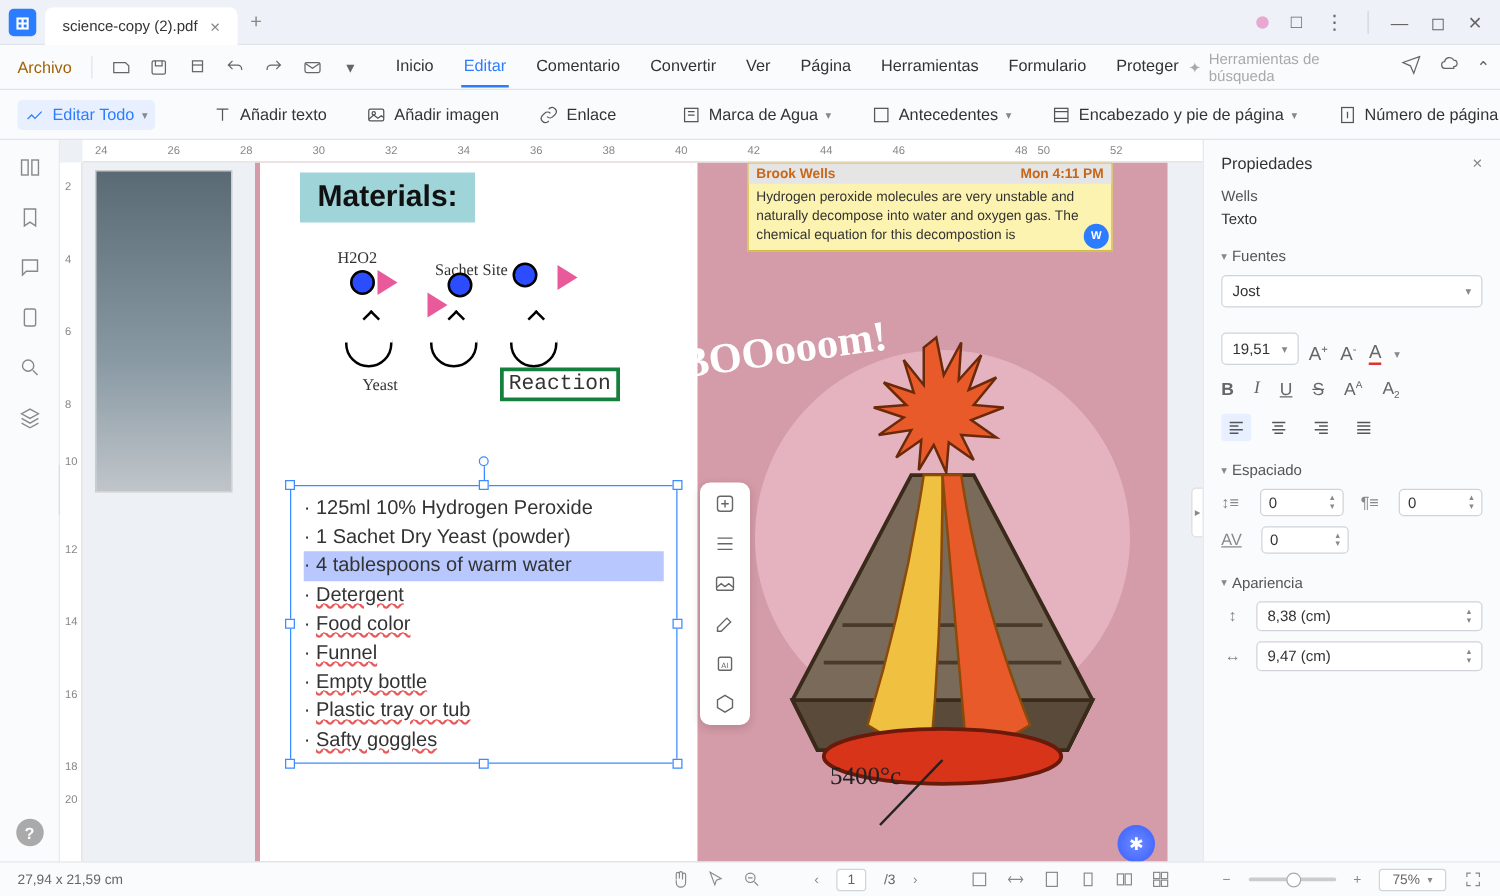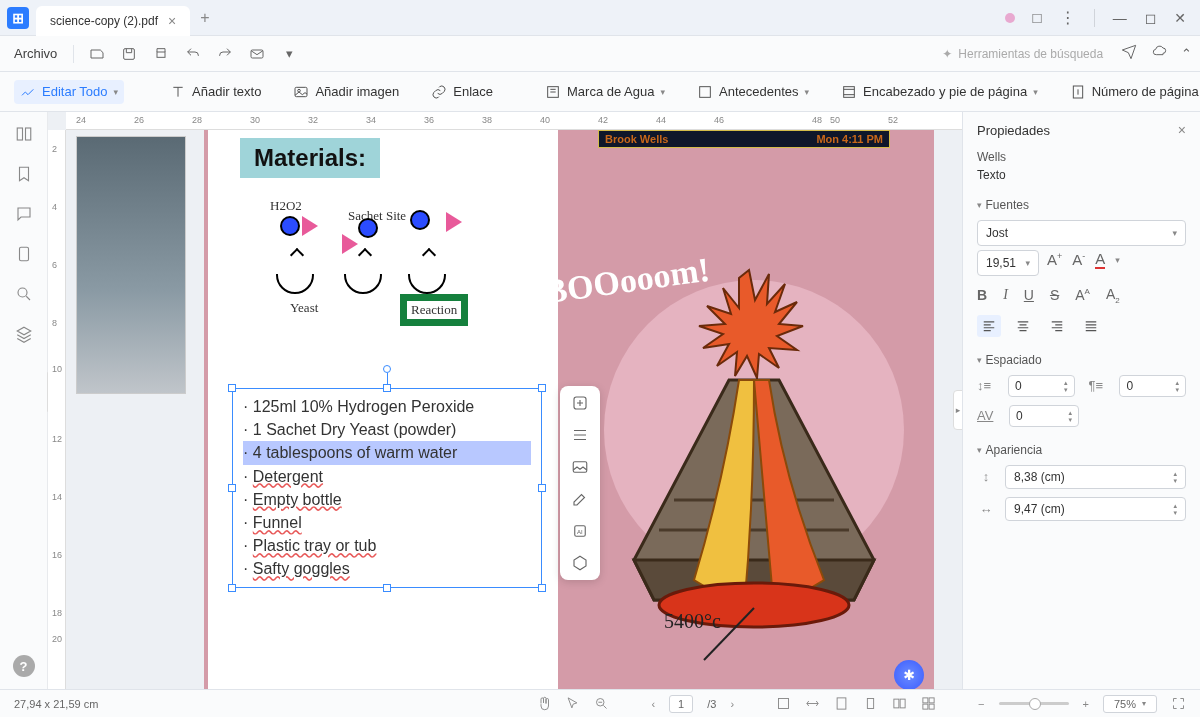--- a/index.html
+++ b/index.html
@@ -14,21 +14,21 @@
 .new-tab { color: #888; margin-left: 10px; font-size: 16px; }
 .spacer { flex: 1; }
 .win-ctrl { display: flex; align-items: center; gap: 18px; padding: 0 14px; color: #666; }
 .win-ctrl .dot { width: 10px; height: 10px; border-radius: 50%; background: #e8a9d0; }
 .win-btn { font-size: 14px; }
 .kebab { font-size: 16px; }
 .divider-v { width:1px; height:18px; background:#d0d4da; }
 
 
 .menubar { height: 36px; background: #fafbfc; display: flex; align-items: center; padding: 0 8px; gap: 6px; border-bottom: 1px solid #e0e4ea; }
-.file-menu { font-size: 13px; color: #404040; padding: 4px 6px; }
+.file-menu { font-size: 13px; color: #a16207; padding: 4px 6px; }
 .menubar .icon-btn { width: 26px; height: 26px; display: flex; align-items: center; justify-content: center; color: #666; border-radius: 4px; }
 .icon-btn svg { width: 16px; height: 16px; stroke: #666; fill: none; stroke-width: 1.5; }
 .menubar-sep { width: 1px; height: 18px; background: #e0e4ea; margin: 0 4px; }
 .tab-menu { display: flex; gap: 20px; margin-left: 16px; }
 .tab-menu-item { font-size: 13px; color: #333; padding: 8px 2px; cursor: pointer; }
 .tab-menu-item.active { color: #2b7cff; font-weight: 500; border-bottom: 2px solid #2b7cff; }
 .search-tools { display: flex; align-items: center; gap: 6px; color: #aaa; font-size: 12px; margin-left: auto; }
 .right-icons { display: flex; gap: 14px; align-items: center; margin-left: 12px; color: #666; }
 
 
@@ -58,21 +58,21 @@
 .page-canvas { position: absolute; left: 138px; top: 0; width: 730px; height: 570px; background: #d49ba8; }
 .page-white { position: absolute; left: 4px; top: 0; width: 350px; height: 570px; background: #fff; }
 .materials-badge { position: absolute; left: 36px; top: 8px; background: #9fd4d9; padding: 6px 14px; font-weight: 900; font-size: 24px; color: #111; }
 
 
 .diagram { position: absolute; left: 36px; top: 70px; width: 240px; height: 120px; }
 .dg-label { position: absolute; font-family: cursive; font-size: 13px; }
 .dg-h2o2 { left: 30px; top: -2px; }
 .dg-active { left: 108px; top: 8px; }
 .dg-yeast { left: 50px; top: 100px; }
-.dg-reaction { left: 160px; top: 94px; border: 7px solid #15803d; padding: 1px 4px; font-size: 13px; font-family: Liberation Serif, serif;}
+.dg-reaction { left: 160px; top: 94px; border: 3px solid #15803d; padding: 1px 4px; font-size: 17px; font-family: Liberation Mono, monospace;}
 .dg-circle-b { width: 20px; height: 20px; border-radius: 50%; background: #2b4cff; border: 2px solid #000; position: absolute; }
 .dg-tri { width: 0; height: 0; border-left: 10px solid transparent; border-right: 10px solid transparent; border-bottom: 16px solid #e85a9a; position: absolute; transform: rotate(90deg); }
 .dg-bowl { width: 38px; height: 38px; border: 2px solid #000; border-radius: 50%; position: absolute; background: #fff; }
 .dg-bowl::after { content:''; position:absolute; top:-2px; left:-2px; right:-2px; height:18px; background:#fff; }
 .dg-v { position:absolute; width:10px; height:10px; border-top:2px solid #000; border-right:2px solid #000; transform:rotate(-45deg);}
 
 
 .sel-block { position: absolute; left: 28px; top: 258px; width: 310px; border: 1px solid #3a8cff; background: #fff; padding: 6px 10px; }
 .sel-handle { width: 8px; height: 8px; border: 1.5px solid #3a8cff; background: #fff; position: absolute; }
 .sel-handle.tl { top:-5px; left:-5px; } .sel-handle.tr { top:-5px; right:-5px; }
@@ -85,21 +85,21 @@
 .list-line.hl { background: #b8c8ff; }
 .list-line .wavy { text-decoration: underline wavy #e85a5a; }
 
 
 .float-tb { position: absolute; left: 356px; top: 256px; width: 40px; background: #fff; border-radius: 8px; box-shadow: 0 2px 8px rgba(0,0,0,0.15); padding: 6px 0; display: flex; flex-direction: column; align-items: center; gap: 10px; }
 .float-tb .fic { width: 22px; height: 22px; display: flex; align-items: center; justify-content: center; color: #666; }
 .float-tb svg { width: 18px; height: 18px; stroke: #666; fill: none; stroke-width: 1.5; }
 
 
 .comment { position: absolute; left: 394px; top: 0; width: 292px; background: #fdf3b0; border: 1px solid #d4bc4a; font-size: 11px; }
-.comment-head { display: flex; justify-content: space-between; padding: 2px 6px; color: #c8671a; font-weight: 600; background:#0f172a;}
+.comment-head { display: flex; justify-content: space-between; padding: 2px 6px; color: #c8671a; font-weight: 600; background:#e5e5e5;}
 .comment-body { padding: 4px 6px; line-height: 1.35; position:relative;}
 .doc-badge { position: absolute; right: 2px; bottom: 1px; width: 20px; height: 20px; border-radius: 50%; background: #2b7cff; color: #fff; display: flex; align-items: center; justify-content: center; font-size: 9px; font-weight:bold;}
 
 
 .volcano-wrap { position:absolute; left:370px; top:90px; width:380px; height:470px; }
 .boom { position: absolute; font-family: cursive; color: #fff; font-weight: bold; }
 .temp-label { position:absolute; left:460px; top:480px; font-family: cursive; font-size: 20px; color:#222;}
 .pink-circle { position:absolute; left:400px; top:150px; width:300px; height:300px; border-radius:50%; background:#e5b3c0;}
 
 
@@ -114,21 +114,21 @@
 .props-title-row { display:flex; justify-content:space-between; align-items:center; margin-bottom:12px;}
 .props-title { font-size: 13px; color: #333; font-weight:400;}
 .props-close { color: #888; font-size: 14px; }
 .section { margin-bottom: 16px; }
 .sec-head { font-size: 12px; color: #555; margin-bottom: 8px; display:flex; align-items:center; gap:4px;}
 .sec-head::before { content:'▾'; font-size:9px; color:#888;}
 .field-label { font-size: 12px; color: #555; margin-bottom: 4px; }
 .field-val { font-size: 12px; color: #333; margin-bottom: 10px; }
 .dropdown, .num-input { display: flex; align-items: center; justify-content: space-between; border: 1px solid #d0d4da; border-radius: 4px; padding: 5px 8px; font-size: 12px; background: #fff; }
 .dropdown .caret { font-size: 9px; color: #888; }
-.font-row { display: flex; gap: 8px; align-items: flex-start; margin-top: 4px; }
+.font-row { display: flex; gap: 8px; align-items: flex-end; margin-top: 20px; }
 .font-size-in { width: 62px; }
 .font-btns { display: flex; gap: 10px; color: #666; font-size: 15px; align-items: center; }
 .style-row { display: flex; gap: 16px; margin-top: 10px; font-size: 14px; color: #666; align-items:center;}
 .style-row span { cursor:pointer; }
 .align-row { display: flex; gap: 10px; margin-top: 10px; }
 .align-btn { width: 24px; height: 22px; display: flex; align-items: center; justify-content: center; border-radius: 3px; }
 .align-btn.active { background: #e8f0ff; }
 .align-btn svg { width: 16px; height: 14px; stroke: #555; }
 .spacing-row { display: flex; gap: 14px; align-items: center; margin-bottom: 8px; }
 .spacing-row .sp-ic { width: 18px; color: #888; display:flex; }
@@ -202,20 +202,31 @@
         <path d="M15 14l5-5-5-5M20 9H9a5 5 0 00-5 5v1"></path>
       </svg>
     </span>
   <span class="icon-btn">
       <svg viewBox="0 0 24 24">
         <rect x="3" y="6" width="18" height="12" rx="2"></rect>
         <path d="M3 7l9 6 9-6"></path>
       </svg>
     </span>
   <span class="icon-btn">▾</span>
+  <div class="tab-menu">
+    <span class="tab-menu-item">Inicio</span>
+    <span class="tab-menu-item active">Editar</span>
+    <span class="tab-menu-item">Comentario</span>
+    <span class="tab-menu-item">Convertir</span>
+    <span class="tab-menu-item">Ver</span>
+    <span class="tab-menu-item">Página</span>
+    <span class="tab-menu-item">Herramientas</span>
+    <span class="tab-menu-item">Formulario</span>
+    <span class="tab-menu-item">Proteger</span>
+  </div>
   <div class="search-tools">
     <span>✦</span>
     <span>Herramientas de búsqueda</span>
   </div>
   <div class="right-icons">
     <span><svg width="16" height="16" viewBox="0 0 24 24" fill="none" stroke="#666" stroke-width="1.5">
           <path d="M22 2L2 9l9 4 4 9z"></path>
         </svg></span>
     <span><svg width="16" height="16" viewBox="0 0 24 24" fill="none" stroke="#666" stroke-width="1.5">
           <path d="M18 14a4 4 0 000-8 6 6 0 00-11 2 4 4 0 001 8h10z"></path>
@@ -387,22 +398,23 @@
             <span class="sel-handle tr"></span>
           <span class="sel-handle ml"></span>
             <span class="sel-handle mr"></span>
           <span class="sel-handle bl"></span>
             <span class="sel-handle bm"></span>
             <span class="sel-handle br"></span>
           <div class="list-line">· <span>125ml 10% Hydrogen Peroxide</span></div>
           <div class="list-line">· <span>1 Sachet Dry Yeast (powder)</span></div>
           <div class="list-line hl">· <span>4 tablespoons of warm water</span></div>
           <div class="list-line">· <span class="wavy">Detergent</span></div>
+          <div class="list-line">· <span class="wavy">Food color</span></div>
+          <div class="list-line">· <span class="wavy">Funnel</span></div>
           <div class="list-line">· <span class="wavy">Empty bottle</span></div>
-          <div class="list-line">· <span class="wavy">Funnel</span></div>
           <div class="list-line">· <span class="wavy">Plastic tray or tub</span></div>
           <div class="list-line">· <span class="wavy">Safty goggles</span></div>
         </div>
 
         <div class="float-tb">
           <span class="fic">
               <svg viewBox="0 0 24 24">
                 <rect x="4" y="4" width="16" height="16" rx="3"></rect>
                 <path d="M12 8v8M8 12h8"></path>
               </svg>
@@ -433,20 +445,24 @@
               <svg viewBox="0 0 24 24">
                 <polygon points="12,3 20,8 20,16 12,21 4,16 4,8"></polygon>
               </svg>
             </span>
         </div>
 
         <div class="comment">
           <div class="comment-head">
             <span>Brook Wells</span>
             <span>Mon 4:11 PM</span>
+          </div>
+          <div class="comment-body">
+            <span>Hydrogen peroxide molecules are very unstable and naturally decompose into water and oxygen gas. The chemical equation for this decompostion is</span>
+            <span class="doc-badge">W</span>
           </div>
         </div>
 
         <div class="pink-circle"></div>
         <div class="volcano-wrap">
           <span class="boom" style="left:-30px;top:42px;font-size:34px;transform:rotate(-8deg)">BOOooom!</span>
           <svg viewBox="0 0 360 420" width="360" height="420" style="position:absolute;left:0;top:40px;">
 
             <path d="M175 10 l6 30 l14 -26 l-2 30 l18 -20 l-10 28 l22 -10 l-18 22 l24 2 l-26 10 l20 14 l-28 -2 l10 20 l-20 -14 l-2 24 l-10 -22 l-12 20 l2 -24 l-20 14 l12 -22 l-26 4 l20 -14 l-24 -8 l26 -2 l-18 -18 l24 8 l-8 -26 l16 20 l0 -30 z" fill="#e85a2a" stroke="#6a2a0a" stroke-width="2"></path>
 

